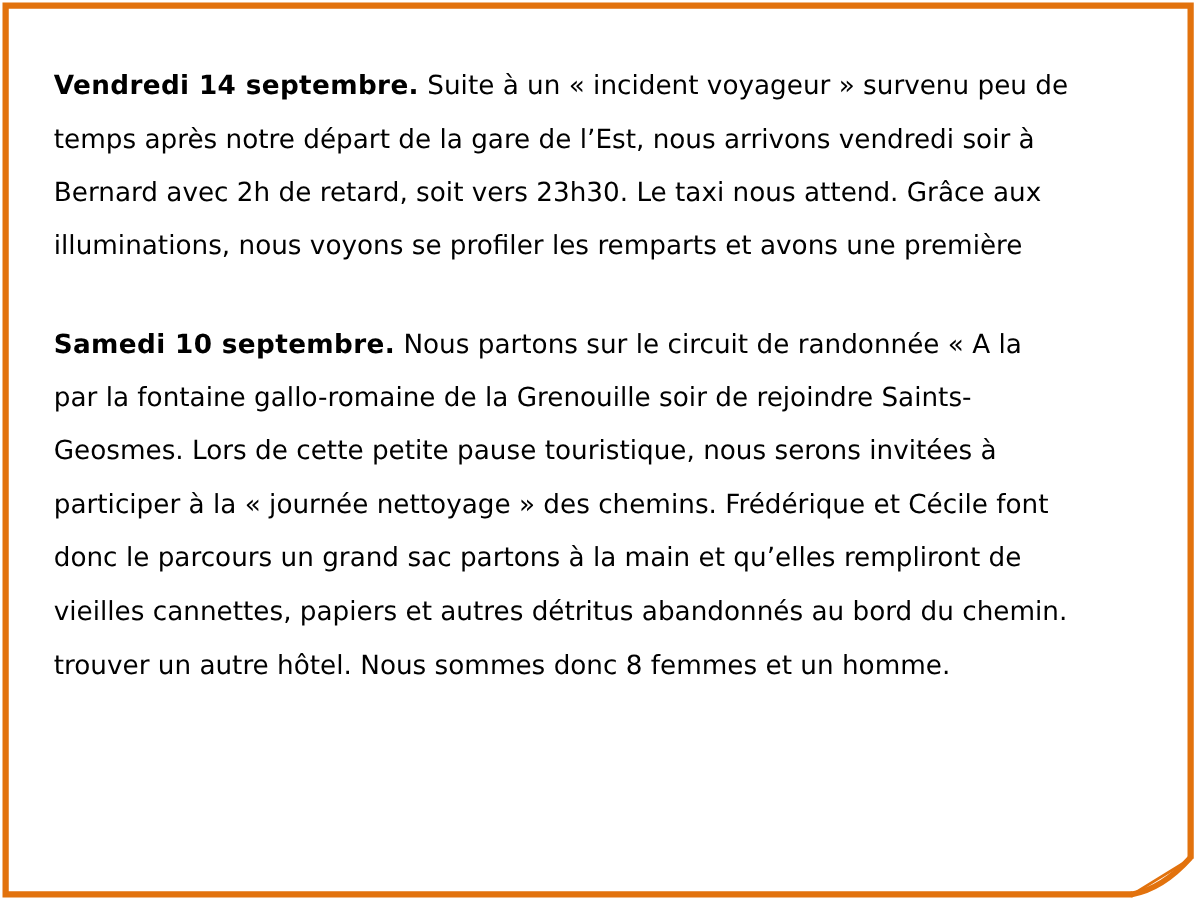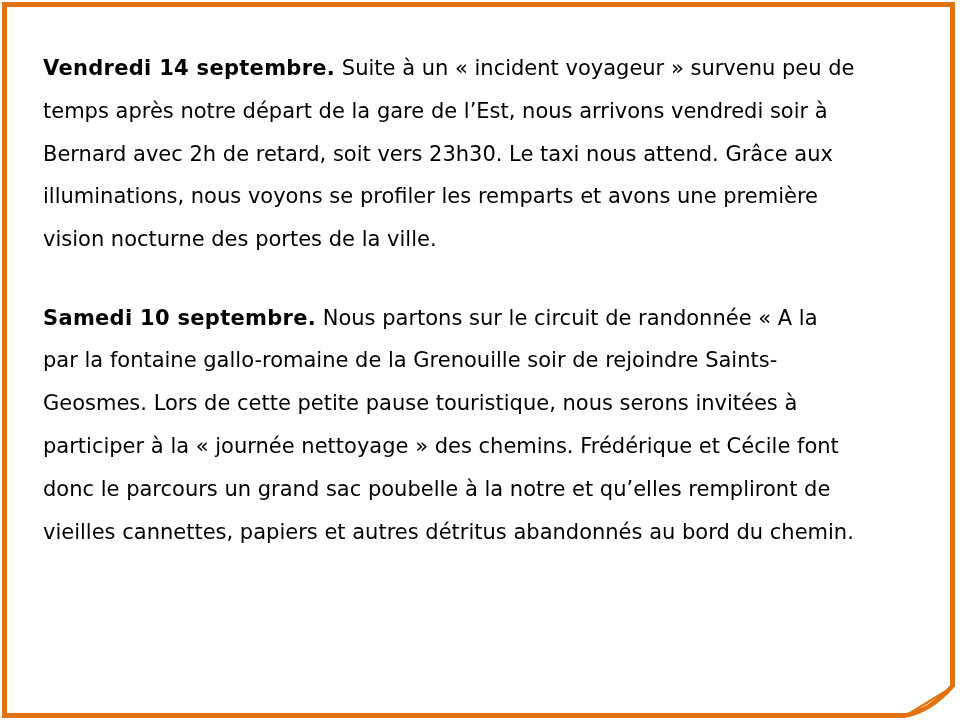--- a/index.html
+++ b/index.html
@@ -80,25 +80,25 @@
       <path class="flap-edge" d="M 952 686.5 Q 930 711 905.5 715.5"></path>
     </g>
   </svg>
 
   <div class="journal-text">
       <div class="para">
         <div class="line"><b>Vendredi 14 septembre.</b> Suite à un « incident voyageur » survenu peu de</div>
         <div class="line">temps après notre départ de la gare de l’Est, nous arrivons vendredi soir à</div>
         <div class="line">Bernard avec 2h de retard, soit vers 23h30. Le taxi nous attend. Grâce aux</div>
         <div class="line">illuminations, nous voyons se profiler les remparts et avons une première</div>
-        <div class="line">vision nocturne des portes de la ville.</div>
       </div>
       <div class="para">
         <div class="line"><b>Samedi 10 septembre.</b> Nous partons sur le circuit de randonnée  « A la</div>
         <div class="line">par la fontaine gallo-romaine de la Grenouille soir de rejoindre Saints-</div>
         <div class="line">Geosmes. Lors de cette petite pause touristique, nous serons invitées à</div>
         <div class="line">participer à la « journée nettoyage » des chemins. Frédérique et Cécile font</div>
-        <div class="line">donc le parcours un grand sac poubelle à la notre et qu’elles rempliront de</div>
+        <div class="line">donc le parcours un grand sac partons à la main et qu’elles rempliront de</div>
         <div class="line">vieilles cannettes, papiers et autres détritus abandonnés au bord du chemin.</div>
+        <div class="line">trouver un autre hôtel. Nous sommes donc 8 femmes et un homme.</div>
       </div>
     </div>
 
 </div>
 
 </body></html>

